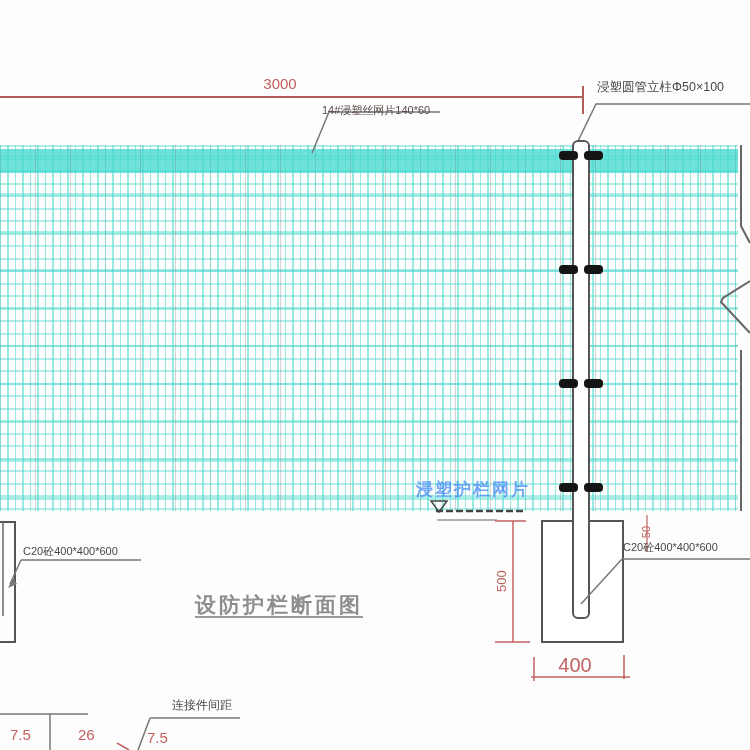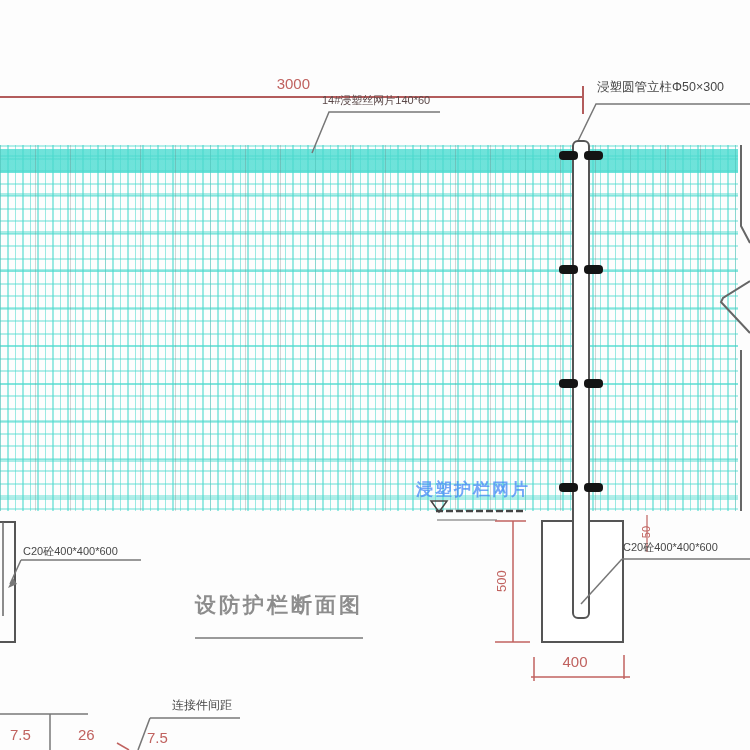--- a/index.html
+++ b/index.html
@@ -25,28 +25,28 @@
       linear-gradient(rgba(86,222,212,0.85), rgba(86,222,212,0.85));
     background-repeat:repeat,repeat,repeat,repeat,no-repeat;
     background-size:100% 100%,100% 100%,100% 100%,100% 100%,100% 24px;
     background-position:0 0,0 0,0 10px,0 0,0 4px;
   }
   svg{left:0;top:0;}
   .txt{position:absolute; line-height:1.1; white-space:nowrap;}
   .red{color:#c0625f;}
   .gray{color:#474747;}
   .dim-lg{font-size:15px;}
-  .dim-md{font-size:15px;}
+  .dim-md{font-size:20px;}
   .dim-sm{font-size:13px;}
   .lbl-sm{font-size:11px;}
   .lbl-md{font-size:12.5px;}
   .rot{transform:rotate(-90deg); transform-origin:center center; text-align:center;}
   #title{
     font-size:21px; font-weight:bold; color:#8d8d8d; letter-spacing:3px;
-    border-bottom:2px solid #9a9a9a; padding-bottom:21px;
+    border-bottom:2px solid #9a9a9a; padding-bottom:0;
   }
   #watermark{
     font-size:17px; font-weight:bold; color:#3b82f6; opacity:0.7; letter-spacing:2px;
   }
 </style>
 </head>
 <body>
 
 <div id="canvas">
 
@@ -104,25 +104,25 @@
     <line x1="624" y1="655" x2="624" y2="679" stroke="#c0625f" stroke-width="1.5"></line>
     <line x1="531" y1="677" x2="630" y2="677" stroke="#c0625f" stroke-width="1.5"></line>
 
     <line x1="0" y1="714" x2="88" y2="714" stroke="#777" stroke-width="1.5"></line>
     <line x1="50" y1="714" x2="50" y2="750" stroke="#777" stroke-width="1.5"></line>
     <line x1="117" y1="743" x2="129" y2="750" stroke="#c0625f" stroke-width="1.5"></line>
     <line x1="150" y1="718" x2="240" y2="718" stroke="#777" stroke-width="1.5"></line>
     <line x1="150" y1="718" x2="138" y2="750" stroke="#777" stroke-width="1.5"></line>
   </svg>
 
-  <div class="txt red dim-lg" style="left:250px; top:76px; width:60px; text-align:right;">3000</div>
+  <div class="txt red dim-lg" style="left:250px; top:76px; width:60px; text-align:center;">3000</div>
 
-  <div class="txt lbl-sm" style="left:322px; top:94px; color:#5a4848;">14#浸塑丝网片140*60</div>
+  <div class="txt lbl-sm" style="left:322px; top:104px; color:#5a4848;">14#浸塑丝网片140*60</div>
 
-  <div class="txt gray lbl-md" style="left:597px; top:81px;">浸塑圆管立柱Φ50×300</div>
+  <div class="txt gray lbl-md" style="left:597px; top:81px;">浸塑圆管立柱Φ50×100</div>
 
   <div class="txt gray lbl-sm" style="left:23px; top:545px;">C20砼400*400*600</div>
 
   <div class="txt gray lbl-sm" style="left:623px; top:541px;">C20砼400*400*600</div>
 
   <div class="txt red dim-sm rot" style="left:482px; top:574px; width:40px;">500</div>
 
   <div class="txt red rot" style="left:631px; top:526px; width:30px; font-size:11px;">50</div>
 
   <div class="txt red dim-md" style="left:545px; top:654px; width:60px; text-align:center;">400</div>

